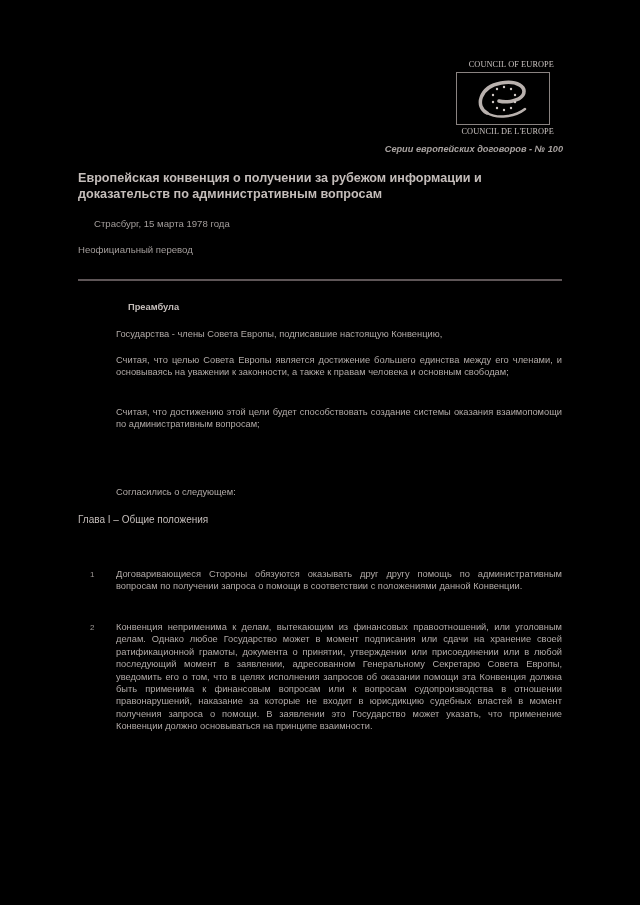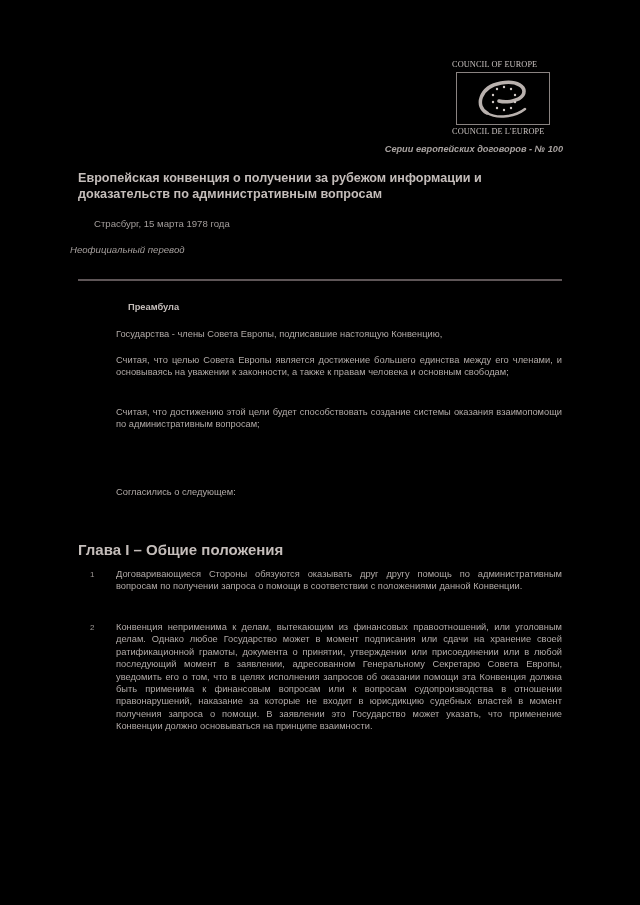--- a/index.html
+++ b/index.html
@@ -26,21 +26,21 @@
     position: absolute;
     left: 452px;
     top: 60px;
     width: 102px;
     height: 78px;
   }
   .logo-top, .logo-bottom {
     position: absolute;
     left: 0;
     width: 102px;
-    text-align: left;
+    text-align: right;
     font-family: "Liberation Serif", "DejaVu Serif", serif;
     font-size: 8.3px;
     letter-spacing: 0.1px;
     color: #c8c1bf;
     white-space: nowrap;
   }
   .logo-top { top: 0px; }
   .logo-bottom { top: 67px; }
   .logo-box {
     position: absolute;
@@ -76,24 +76,23 @@
   .place-date {
     position: absolute;
     left: 78px;
     top: 218px;
     font-size: 9.6px;
     color: #a49e9c;
     margin-left: 16px;
   }
   .translation-note {
     position: absolute;
-    left: 70px;
+    left: 78px;
     top: 244px;
     font-size: 9.6px;
-    font-style: italic;
     color: #a49e9c;
   }
   .rule {
     position: absolute;
     left: 78px;
     top: 279px;
     width: 484px;
     height: 2px;
     background: #5e5557;
   }
@@ -102,24 +101,23 @@
     font-size: 9.3px;
     line-height: 12.4px;
     color: #b1aaa7;
     text-align: justify;
   }
   .indent { left: 116px; width: 446px; }
   .bold { font-weight: bold; color: #c4bdba; margin-left: 12px; }
   .chapter {
     position: absolute;
     left: 78px;
-    font-size: 15px;
-    font-weight: bold;
+    font-size: 10px;
+    font-weight: normal;
     color: #c4bdba;
-    margin-top: 27px;
   }
   .num {
     position: absolute;
     left: 90px;
     font-size: 8px;
     color: #9e9896;
   }
 </style>
 </head>
 <body>

